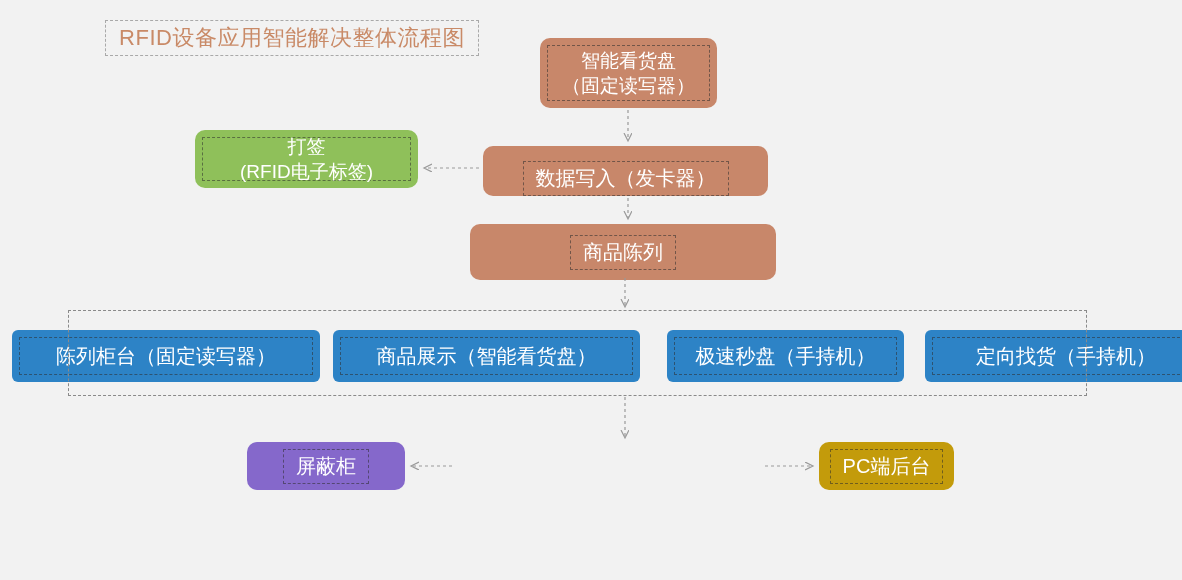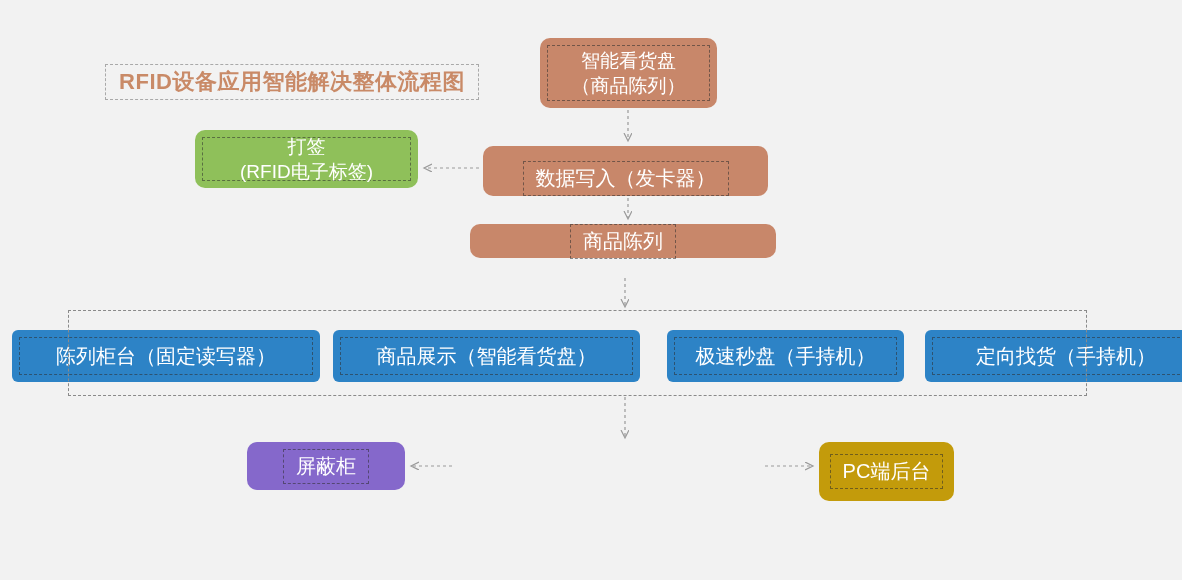--- a/index.html
+++ b/index.html
@@ -9,23 +9,22 @@
     font-family:"Liberation Sans","DejaVu Sans",sans-serif;
     position:relative;overflow:hidden;
   }
   .canvas{position:absolute;inset:0;}
 
   
   .diagram-title{
     position:absolute;left:105px;top:20px;width:374px;height:36px;
     border:1px dashed #a9a9a9;
     display:flex;align-items:center;justify-content:center;
-    color:#c98a67;font-size:22px;font-weight:bold;letter-spacing:0.5px;
+    color:#c98a67;font-size:22px;font-weight:normal;letter-spacing:0.5px;
     box-sizing:border-box;
-    margin-top:44px;
   }
 
   
   .node{
     position:absolute;border-radius:10px;box-sizing:border-box;
     display:flex;align-items:center;justify-content:center;
     color:#fff;z-index:2;
   }
   .node .inner-full{
     position:absolute;inset:7px;border:1px dashed rgba(45,45,45,.55);
@@ -42,47 +41,47 @@
   .purple{background:#8568cb;}
   .gold{background:#c39b0b;}
 
   .fs20{font-size:20px;}
   .fs19{font-size:19px;}
 
   
   .n-logistics{left:540px;top:38px;width:177px;height:70px;}
   .n-tagging{left:195px;top:130px;width:223px;height:58px;}
   .n-data-write{left:483px;top:146px;width:285px;height:50px;align-items:flex-end;}
-  .n-display{left:470px;top:224px;width:306px;height:34px;}
+  .n-display{left:470px;top:224px;width:306px;height:56px;}
   .n-counter{left:12px;top:330px;width:308px;height:52px;}
   .n-showcase{left:333px;top:330px;width:307px;height:52px;}
   .n-quick-count{left:667px;top:330px;width:237px;height:52px;}
   .n-find-goods{left:925px;top:330px;width:282px;height:52px;}
   .n-shield{left:247px;top:442px;width:158px;height:48px;}
   .n-payment{left:455px;top:442px;width:308px;height:50px;}
-  .n-pc{left:819px;top:442px;width:135px;height:59px;}
+  .n-pc{left:819px;top:442px;width:135px;height:48px;}
 
   .group-rect{
     position:absolute;left:68px;top:310px;width:1019px;height:86px;
     border:1px dashed #8a8a8a;box-sizing:border-box;
     z-index:3;pointer-events:none;
   }
   .connector-layer{position:absolute;inset:0;z-index:4;pointer-events:none;}
 </style>
 </head>
 <body>
 
 <div class="canvas">
 
   <div class="diagram-title">RFID设备应用智能解决整体流程图</div>
 
   <div class="node salmon n-logistics fs19">
     <div class="inner-full">
       <span>智能看货盘</span>
-      <span>（商品陈列）</span>
+      <span>（固定读写器）</span>
     </div>
   </div>
 
   <div class="node green n-tagging fs19">
     <div class="inner-full">
       <span>打签</span>
       <span>(RFID电子标签)</span>
     </div>
   </div>
 

